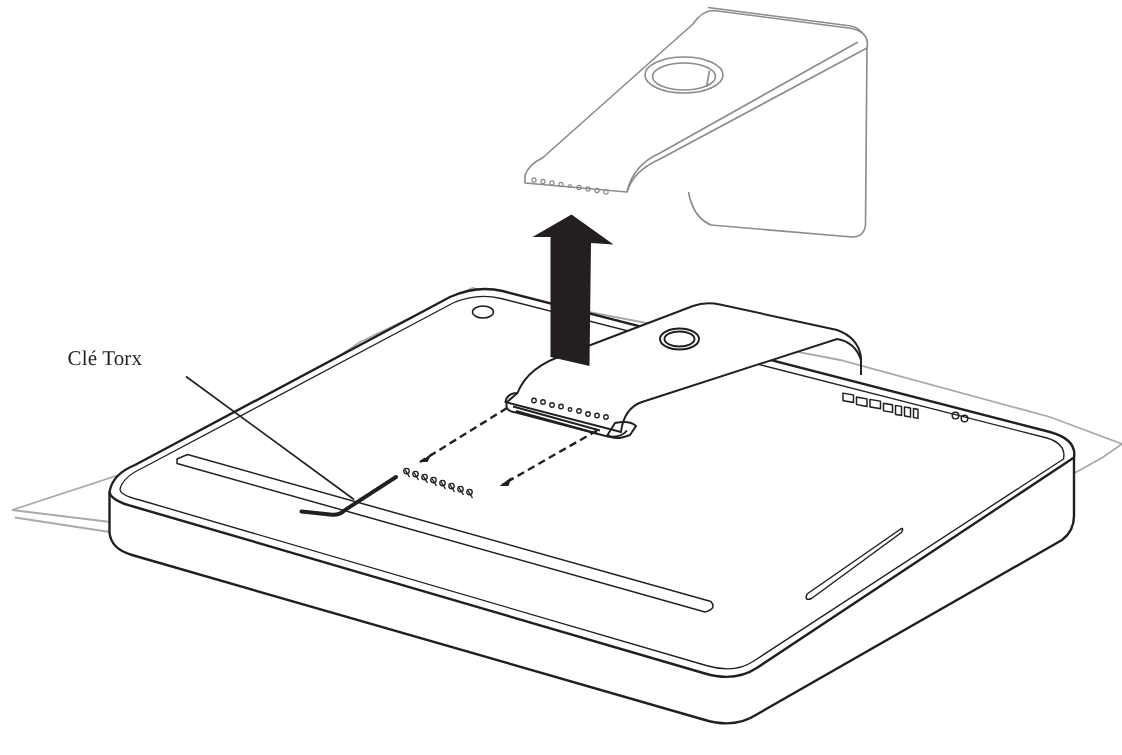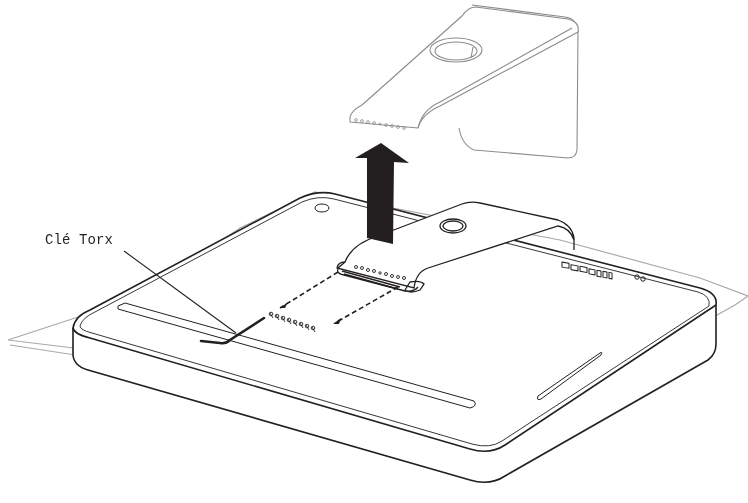--- a/index.html
+++ b/index.html
@@ -1,20 +1,20 @@
 <!DOCTYPE html>
 <html><head>
 <meta charset="utf-8">
 <style>
   html, body { margin: 0; padding: 0; background: #ffffff; }
   .canvas { position: relative; width: 748px; height: 503px; overflow: hidden; background: #ffffff; }
   svg { position: absolute; left: 0; top: 0; }
   .label {
     position: absolute; left: 45px; top: 232px;
-    font-family: Liberation Mono, monospace; font-size: 14px; color: #231f20;
+    font-family: Liberation Serif, serif; font-size: 14px; color: #231f20;
     letter-spacing: 0.1px; white-space: nowrap;
   }
 </style>
 </head>
 <body>
 
 <div class="canvas">
   <svg width="748" height="503" viewBox="0 0 748 503">
 
     <g fill="none" stroke="#a7a9ac" stroke-width="1.2">

